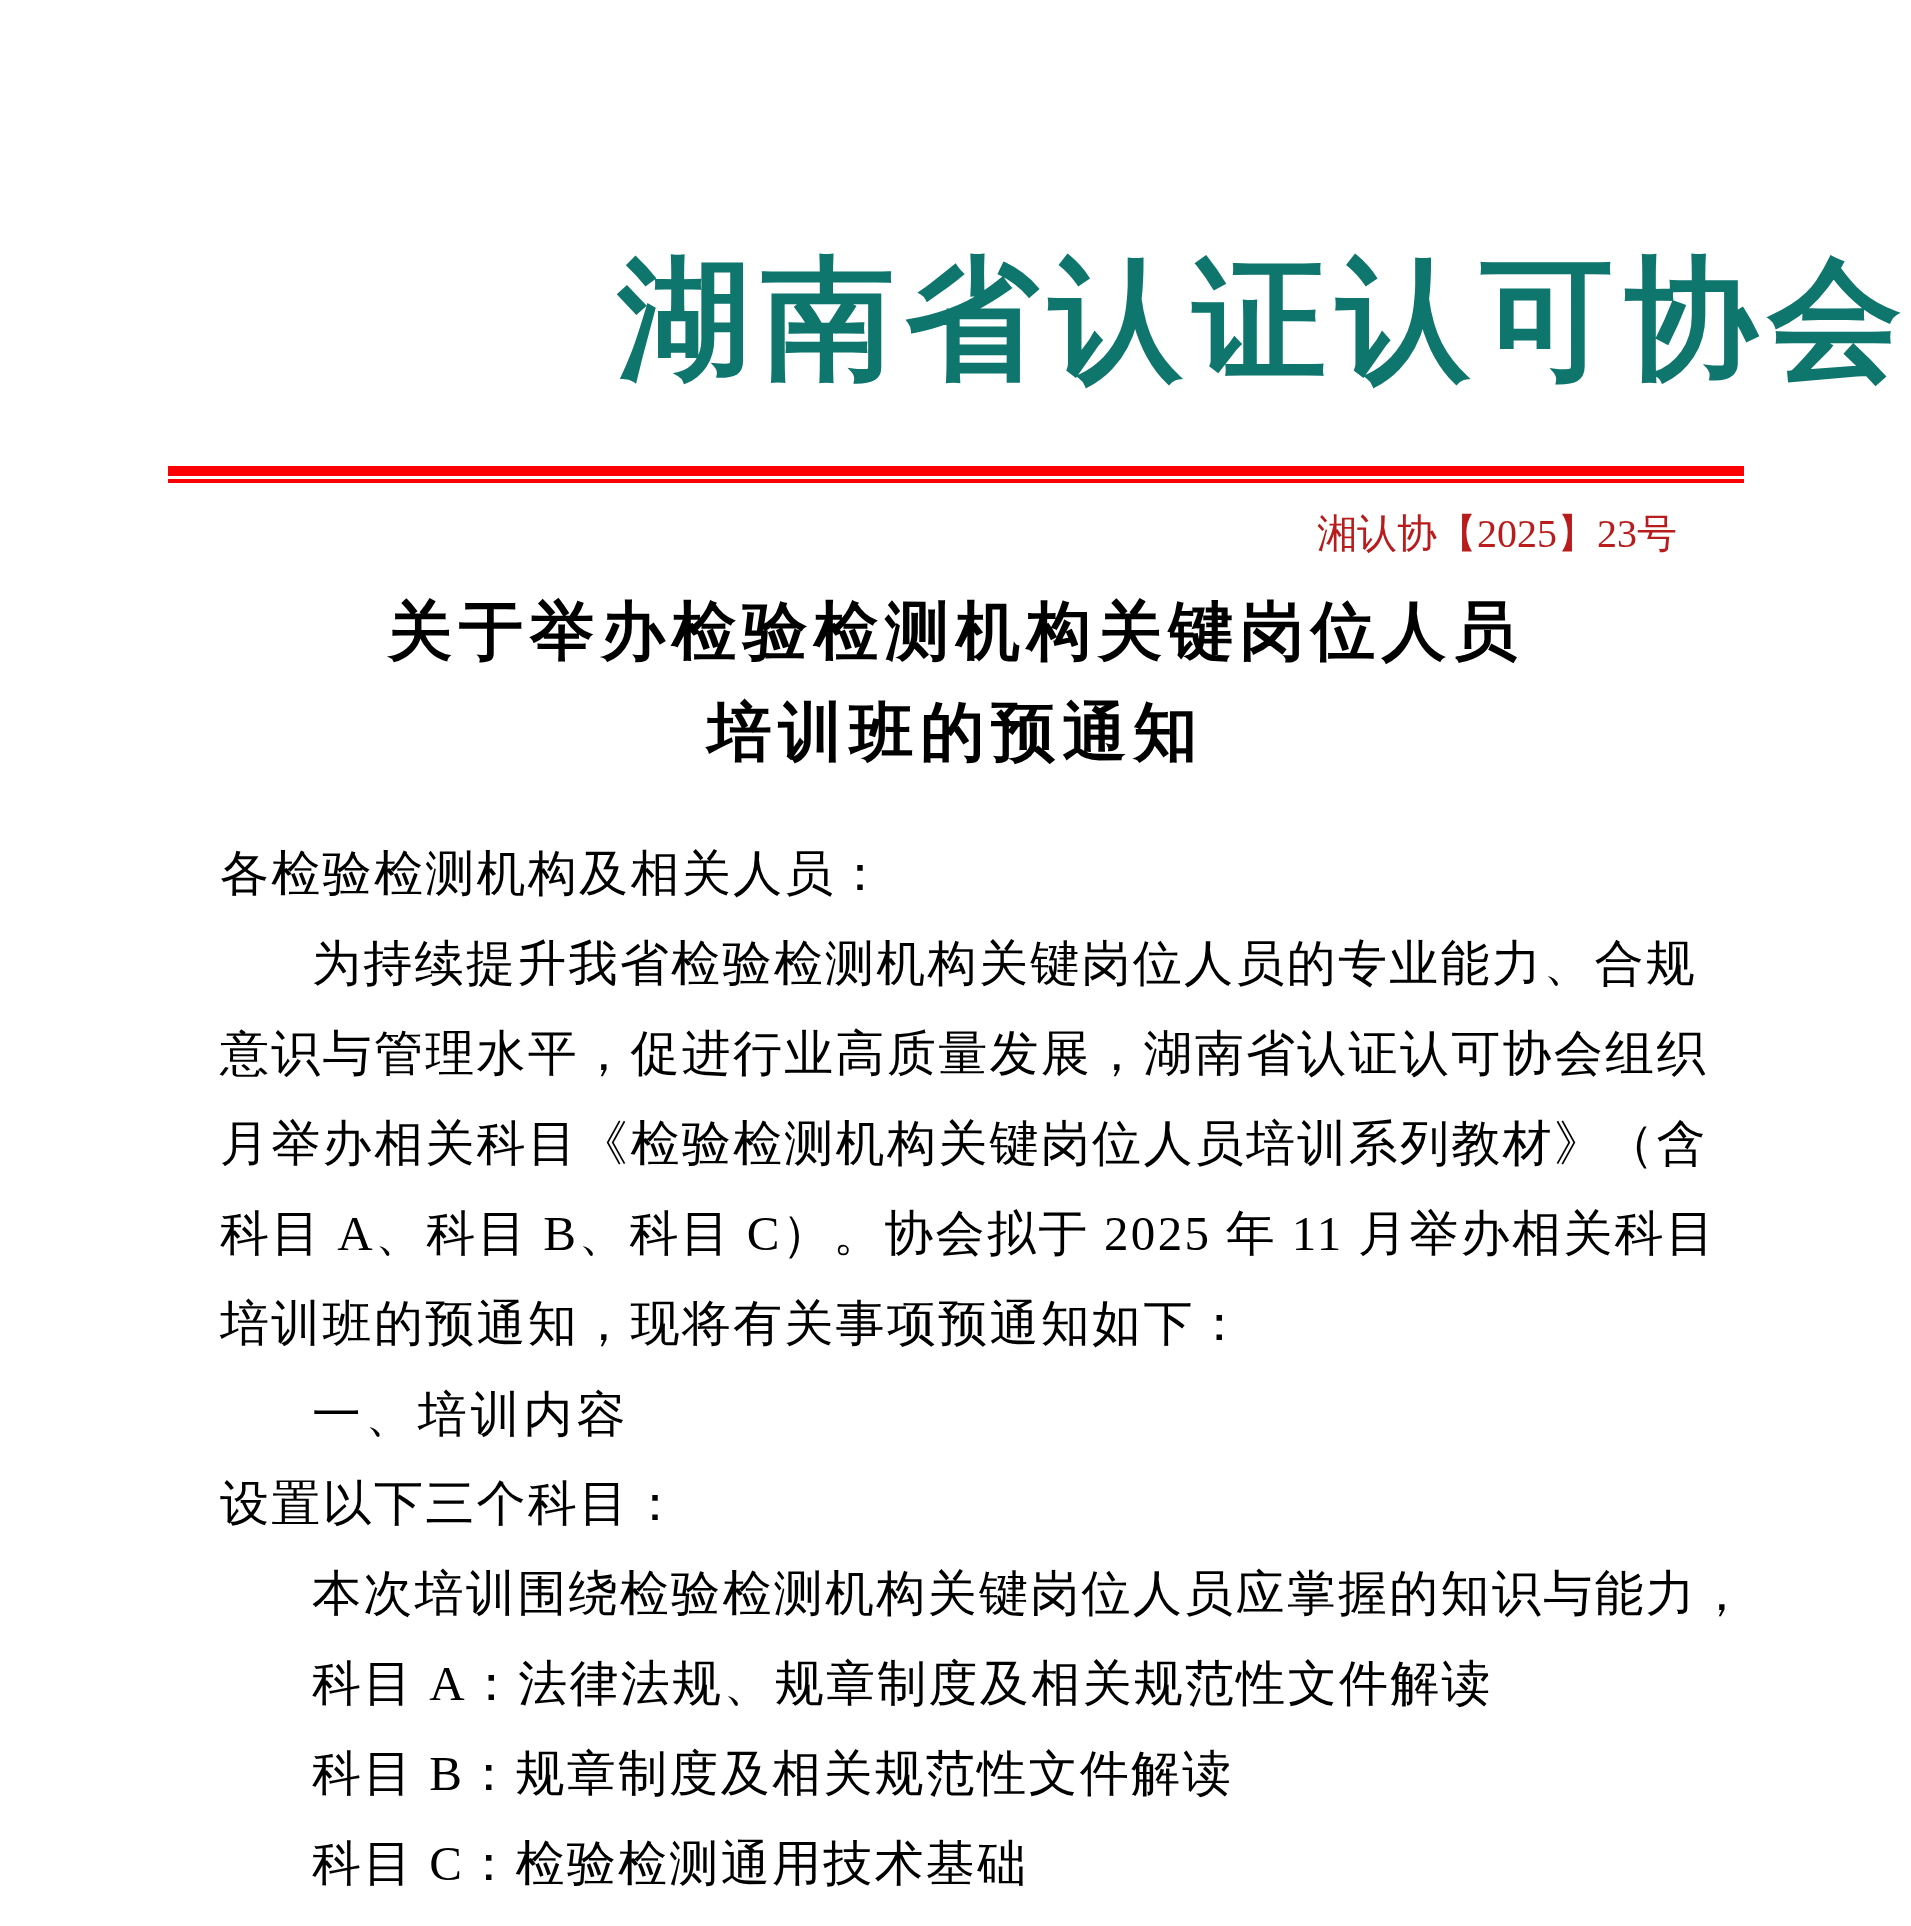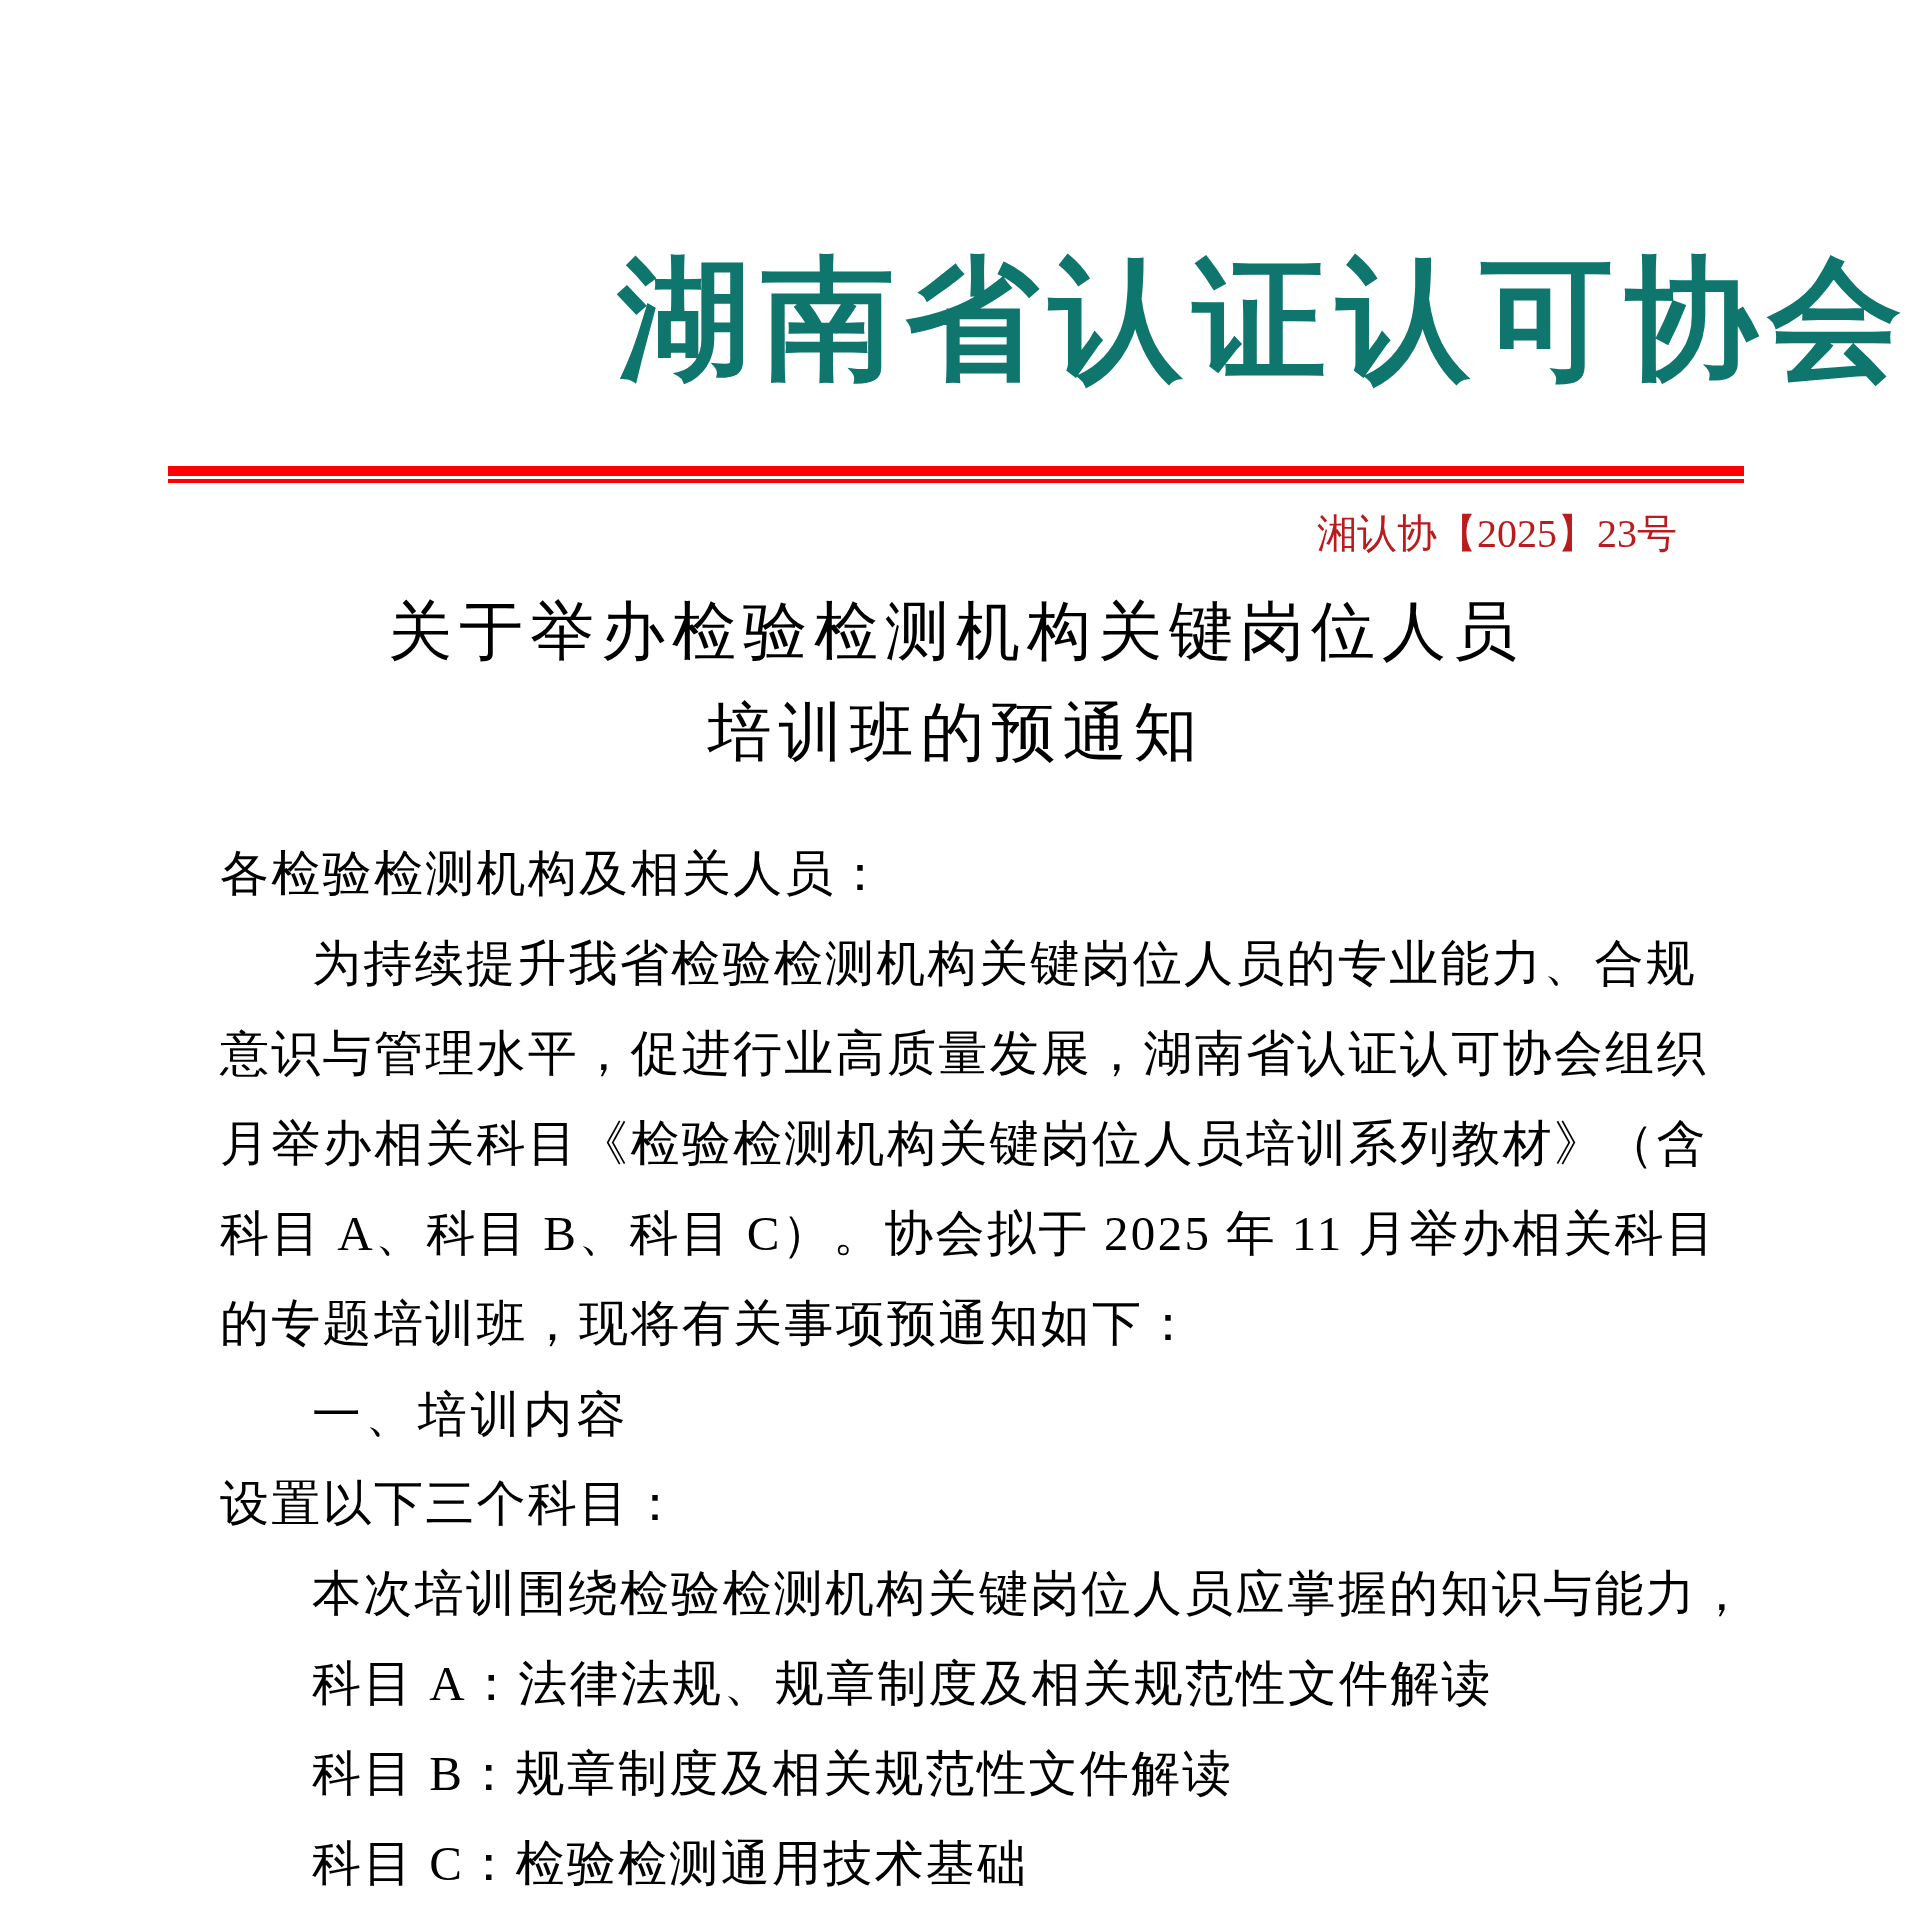--- a/index.html
+++ b/index.html
@@ -38,21 +38,21 @@
     margin-top: 23px;
     padding-right: 235px;
     text-align: right;
     font-size: 40px;
     line-height: 1.4;
     color: #b91c1c;
   }
   .doc-title {
     margin: 19px 0 0 0;
     text-align: center;
-    font-weight: 400;
+    font-weight: 700;
     font-size: 64px;
     line-height: 101px;
     letter-spacing: 7px;
   }
   .body-text {
     margin-top: 46px;
     padding: 0 189px 0 220px;
     font-size: 49px;
     line-height: 90px;
     letter-spacing: 2.3px;
@@ -81,21 +81,21 @@
     <div class="doc-title-line">关于举办检验检测机构关键岗位人员</div>
     <div class="doc-title-line">培训班的预通知</div>
   </div>
 
   <div class="body-text">
     <div class="line">各检验检测机构及相关人员：</div>
     <div class="line indent">为持续提升我省检验检测机构关键岗位人员的专业能力、合规</div>
     <div class="line">意识与管理水平，促进行业高质量发展，湖南省认证认可协会组织</div>
     <div class="line">月举办相关科目《检验检测机构关键岗位人员培训系列教材》（含</div>
     <div class="line">科目 A、科目 B、科目 C）。协会拟于 2025 年 11 月举办相关科目</div>
-    <div class="line">的专题培训班，现将有关事项预通知如下：</div>
+    <div class="line">培训班的预通知，现将有关事项预通知如下：</div>
     <div class="line indent heading">一、培训内容</div>
     <div class="line">设置以下三个科目：</div>
     <div class="line indent">本次培训围绕检验检测机构关键岗位人员应掌握的知识与能力，</div>
     <div class="line indent">科目 A：法律法规、规章制度及相关规范性文件解读</div>
     <div class="line indent">科目 B：规章制度及相关规范性文件解读</div>
     <div class="line indent">科目 C：检验检测通用技术基础</div>
     <div class="line indent heading">二、培训对象</div>
 
   </div>
 

